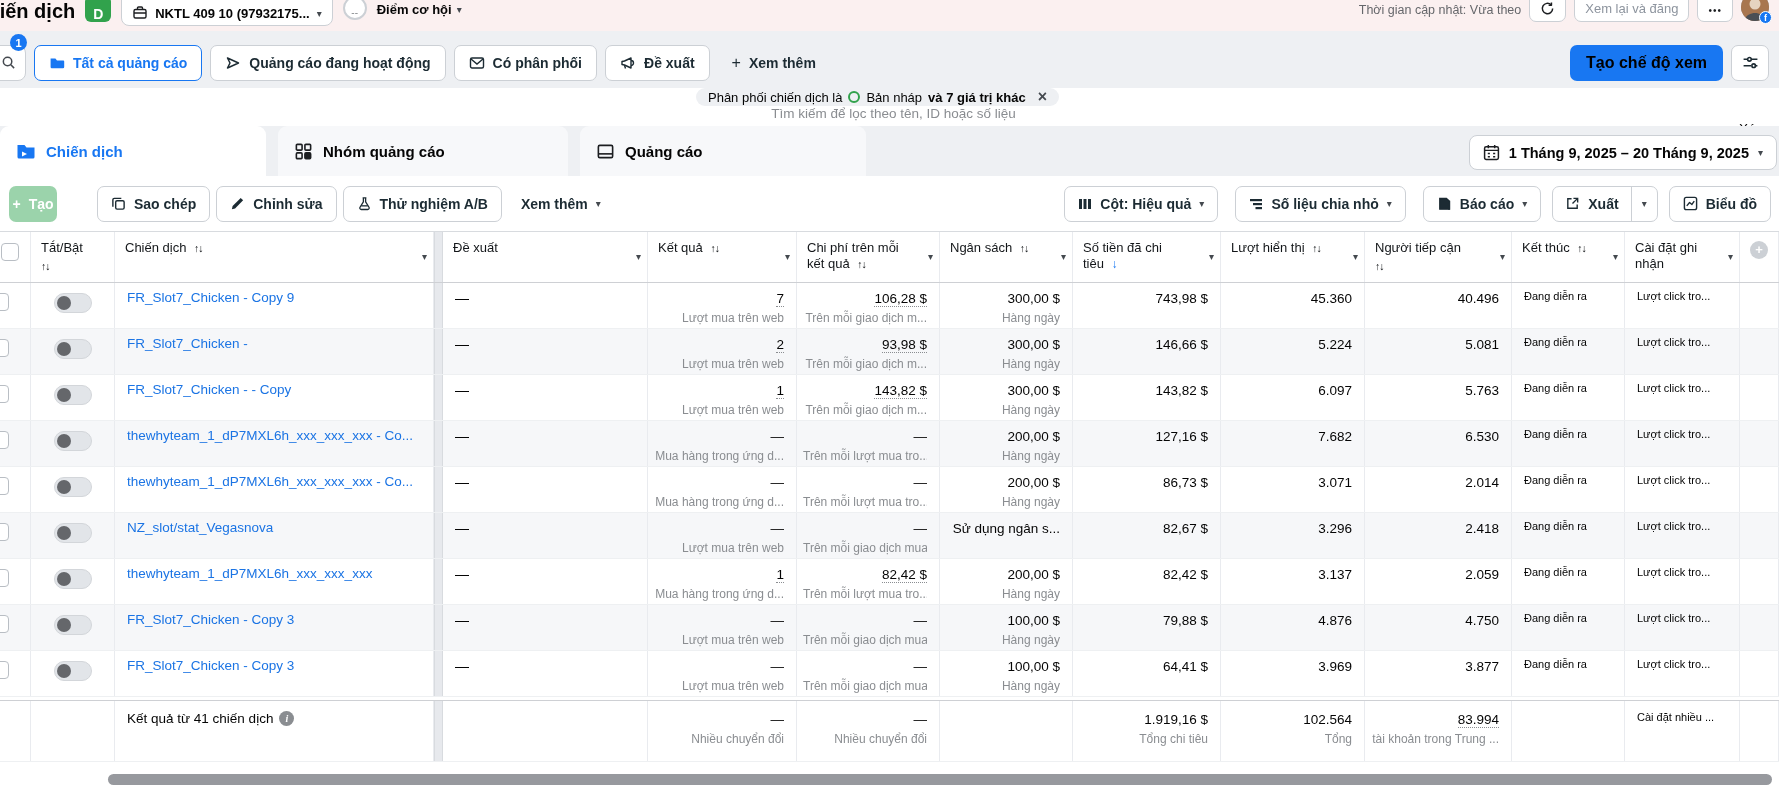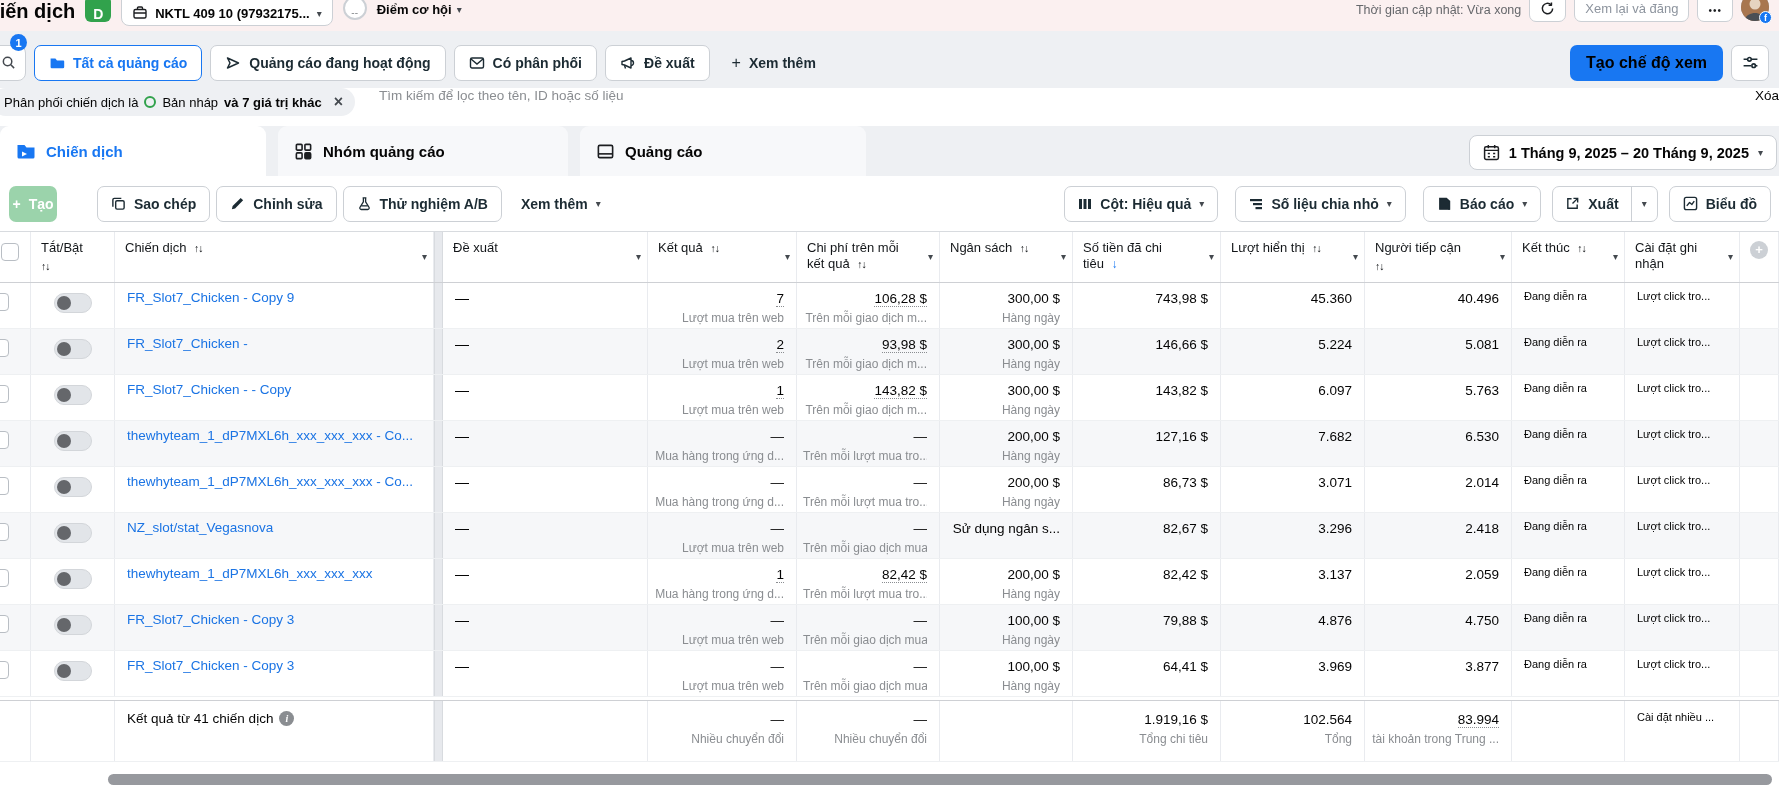--- a/index.html
+++ b/index.html
@@ -41,21 +41,21 @@
   .fbtn { height:36px; background:#fff; border:1px solid #ccd0d5; border-radius:7px; display:flex; align-items:center;
     gap:8px; padding:0 14px; font-size:14px; font-weight:600; color:#1c2b33; margin-left:8px; white-space:nowrap; }
   .fbtn.active { border:1px solid #1877f2; color:#1877f2; }
   .fbtn.plain { border:none; background:transparent; font-weight:600; }
   .create-view { margin-left:auto; height:36px; background:#1877f2; color:#000000; border:none; border-radius:7px;
     font-size:16px; font-weight:bold; padding:0 16px; }
   .sliders-btn { height:36px; width:38px; background:#fff; border:1px solid #ccd0d5; border-radius:7px; margin-left:8px;
     display:flex; align-items:center; justify-content:center; color:#1c2b33; }
 
   
-  .chip-row { height:38px; background:#fff; display:flex; align-items:flex-start; padding-right:0; }
+  .chip-row { height:38px; background:#fff; display:flex; align-items:center; padding-right:16px;flex-direction:column; }
   .chip { height:28px; margin-left:-8px; background:#eef0f3; border-radius:15px; display:flex; align-items:center;
     gap:6px; padding:0 12px; font-size:13px; color:#050505; white-space:nowrap; }
   .chip b { font-weight:bold; }
   .draft-ring { width:12px; height:12px; border:2.5px solid #31a24c; border-radius:50%; display:inline-block; }
   .chip-x { color:#44494f; font-size:16px; margin-left:6px; font-weight:bold; }
   .chip-search { color:#8a8d91; font-size:13.5px; margin-left:24px; }
   .clear-link { margin-left:auto; color:#050505; font-size:13.5px; }
 
   
   .tabs-row { height:50px; background:#eef0f3; display:flex; align-items:stretch; position:relative; }
@@ -139,21 +139,21 @@
         <span>NKTL 409 10 (97932175...</span>
         <span class="caret">▾</span>
       </div>
       <div class="score-circle">--</div>
       <div class="score-label">
         <span>Điểm cơ hội</span>
         <span class="caret">▾</span>
       </div>
     </div>
     <div class="tb-right">
-      <div class="tb-updated">Thời gian cập nhật: Vừa xong</div>
+      <div class="tb-updated">Thời gian cập nhật: Vừa theo</div>
       <div class="tb-btn">
         <svg width="15" height="15" viewBox="0 0 16 16" fill="none" stroke="#1c1e21" stroke-width="1.6">
           <path d="M13.5 8a5.5 5.5 0 1 1-1.7-4"></path>
             <path d="M12.2 1.5v3h-3" stroke-linejoin="round"></path>
         </svg>
       </div>
       <div class="tb-btn disabled">Xem lại và đăng</div>
       <div class="tb-btn" style="font-size:10px; letter-spacing:1px;">•••</div>
       <div class="avatar-wrap">
         <span class="avatar">

